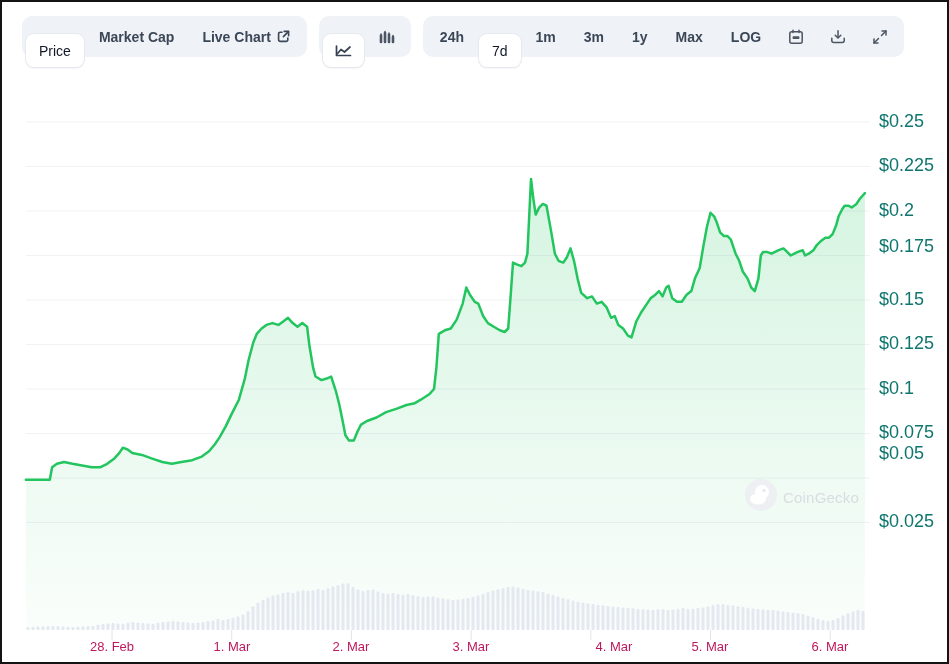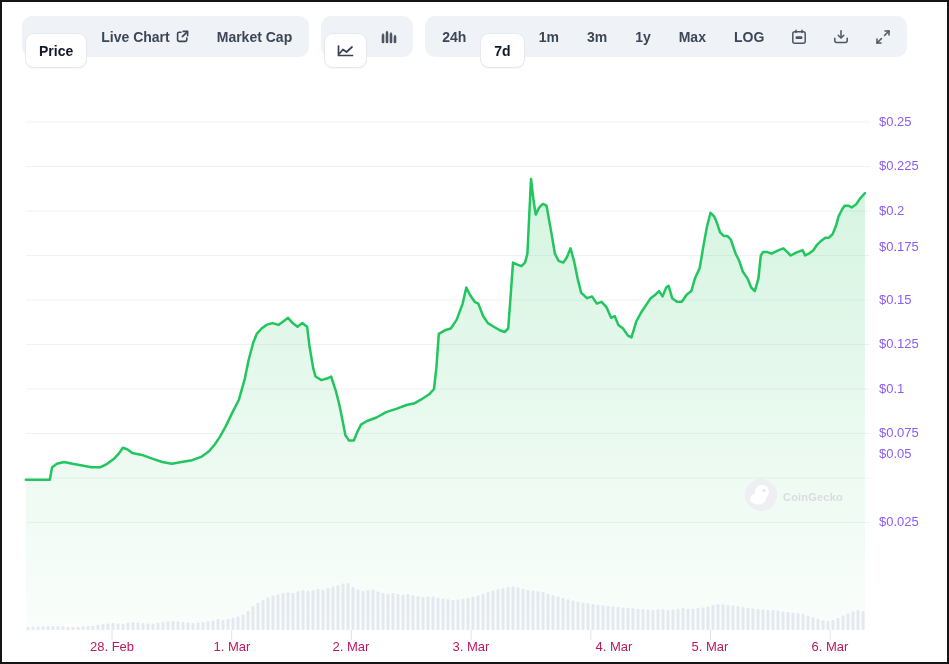--- a/index.html
+++ b/index.html
@@ -10,53 +10,53 @@
     font-family:"Liberation Sans", sans-serif;
   }
   
   .toolbar{position:absolute;top:14px;left:20px;right:16px;height:41px;display:flex;gap:12px;align-items:center;}
   .seg-group{display:flex;align-items:center;gap:2px;background:#eff2f6;border-radius:10px;padding:4px;height:41px;}
   .seg{
     appearance:none;border:none;background:transparent;cursor:pointer;
     font-family:"Liberation Sans", sans-serif;font-size:14px;font-weight:600;color:#3b4757;
     padding:6px 13px;border-radius:8px;height:33px;display:flex;align-items:center;gap:6px;white-space:nowrap;
   }
-  .seg.active{background:#ffffff;color:#111827;font-weight:700;box-shadow:0 0 0 1px #e6e9ef,0 1px 2px rgba(16,24,40,.12);margin-top:28px;}
+  .seg.active{background:#ffffff;color:#111827;font-weight:400;box-shadow:0 0 0 1px #e6e9ef,0 1px 2px rgba(16,24,40,.12);margin-top:28px;}
   .seg.icon-only{padding:6px 12px;}
   .seg svg{display:block;}
   
   .plot-svg{position:absolute;left:0;top:0;}
-  .y-label{position:absolute;left:877px;width:70px;font-size:13px;color:#8b5cf6;line-height:17px;}
+  .y-label{position:absolute;left:877px;width:70px;font-size:18px;color:#0f766e;line-height:17px;}
   .x-label{position:absolute;width:80px;text-align:center;top:637px;font-size:13px;color:#be185d;}
   .watermark{position:absolute;left:743px;top:477px;display:flex;align-items:center;gap:6px;z-index:2;}
-  .watermark .wm-text{font-size:11px;font-weight:700;color:#d9dce1;letter-spacing:.2px;text-align:right;}
+  .watermark .wm-text{font-size:15px;font-weight:400;color:#d9dce1;letter-spacing:.2px;text-align:right;}
 </style>
 </head>
 <body>
 
 <div class="frame">
 
   <div class="toolbar">
 
     <div class="seg-group">
       <button class="seg active">
         <span>Price</span>
+      </button>
+      <button class="seg">
+        <span>Market Cap</span>
       </button>
       <button class="seg">
         <span>Live Chart</span>
         <span>
           <svg width="13" height="13" viewBox="0 0 13 13" fill="none" stroke="#3b4757" stroke-width="1.6" stroke-linecap="round" stroke-linejoin="round">
             <path d="M5 2.2 H3.2 A1.6 1.6 0 0 0 1.6 3.8 V9.8 A1.6 1.6 0 0 0 3.2 11.4 H9.2 A1.6 1.6 0 0 0 10.8 9.8 V8"></path>
             <path d="M7.2 1.4 H11.6 V5.8"></path>
             <path d="M11.4 1.6 L6.4 6.6"></path>
           </svg>
         </span>
-      </button>
-      <button class="seg">
-        <span>Market Cap</span>
       </button>
     </div>
 
     <div class="seg-group">
       <button class="seg icon-only active">
         <span>
           <svg width="17" height="14" viewBox="0 0 17 14" fill="none" stroke="#374151" stroke-width="1.7" stroke-linecap="round" stroke-linejoin="round">
             <path d="M1.5 2 V11.5 H15.5"></path>
             <path d="M2.5 9.5 L6 5.5 L9.5 8 L15 3"></path>
           </svg>

